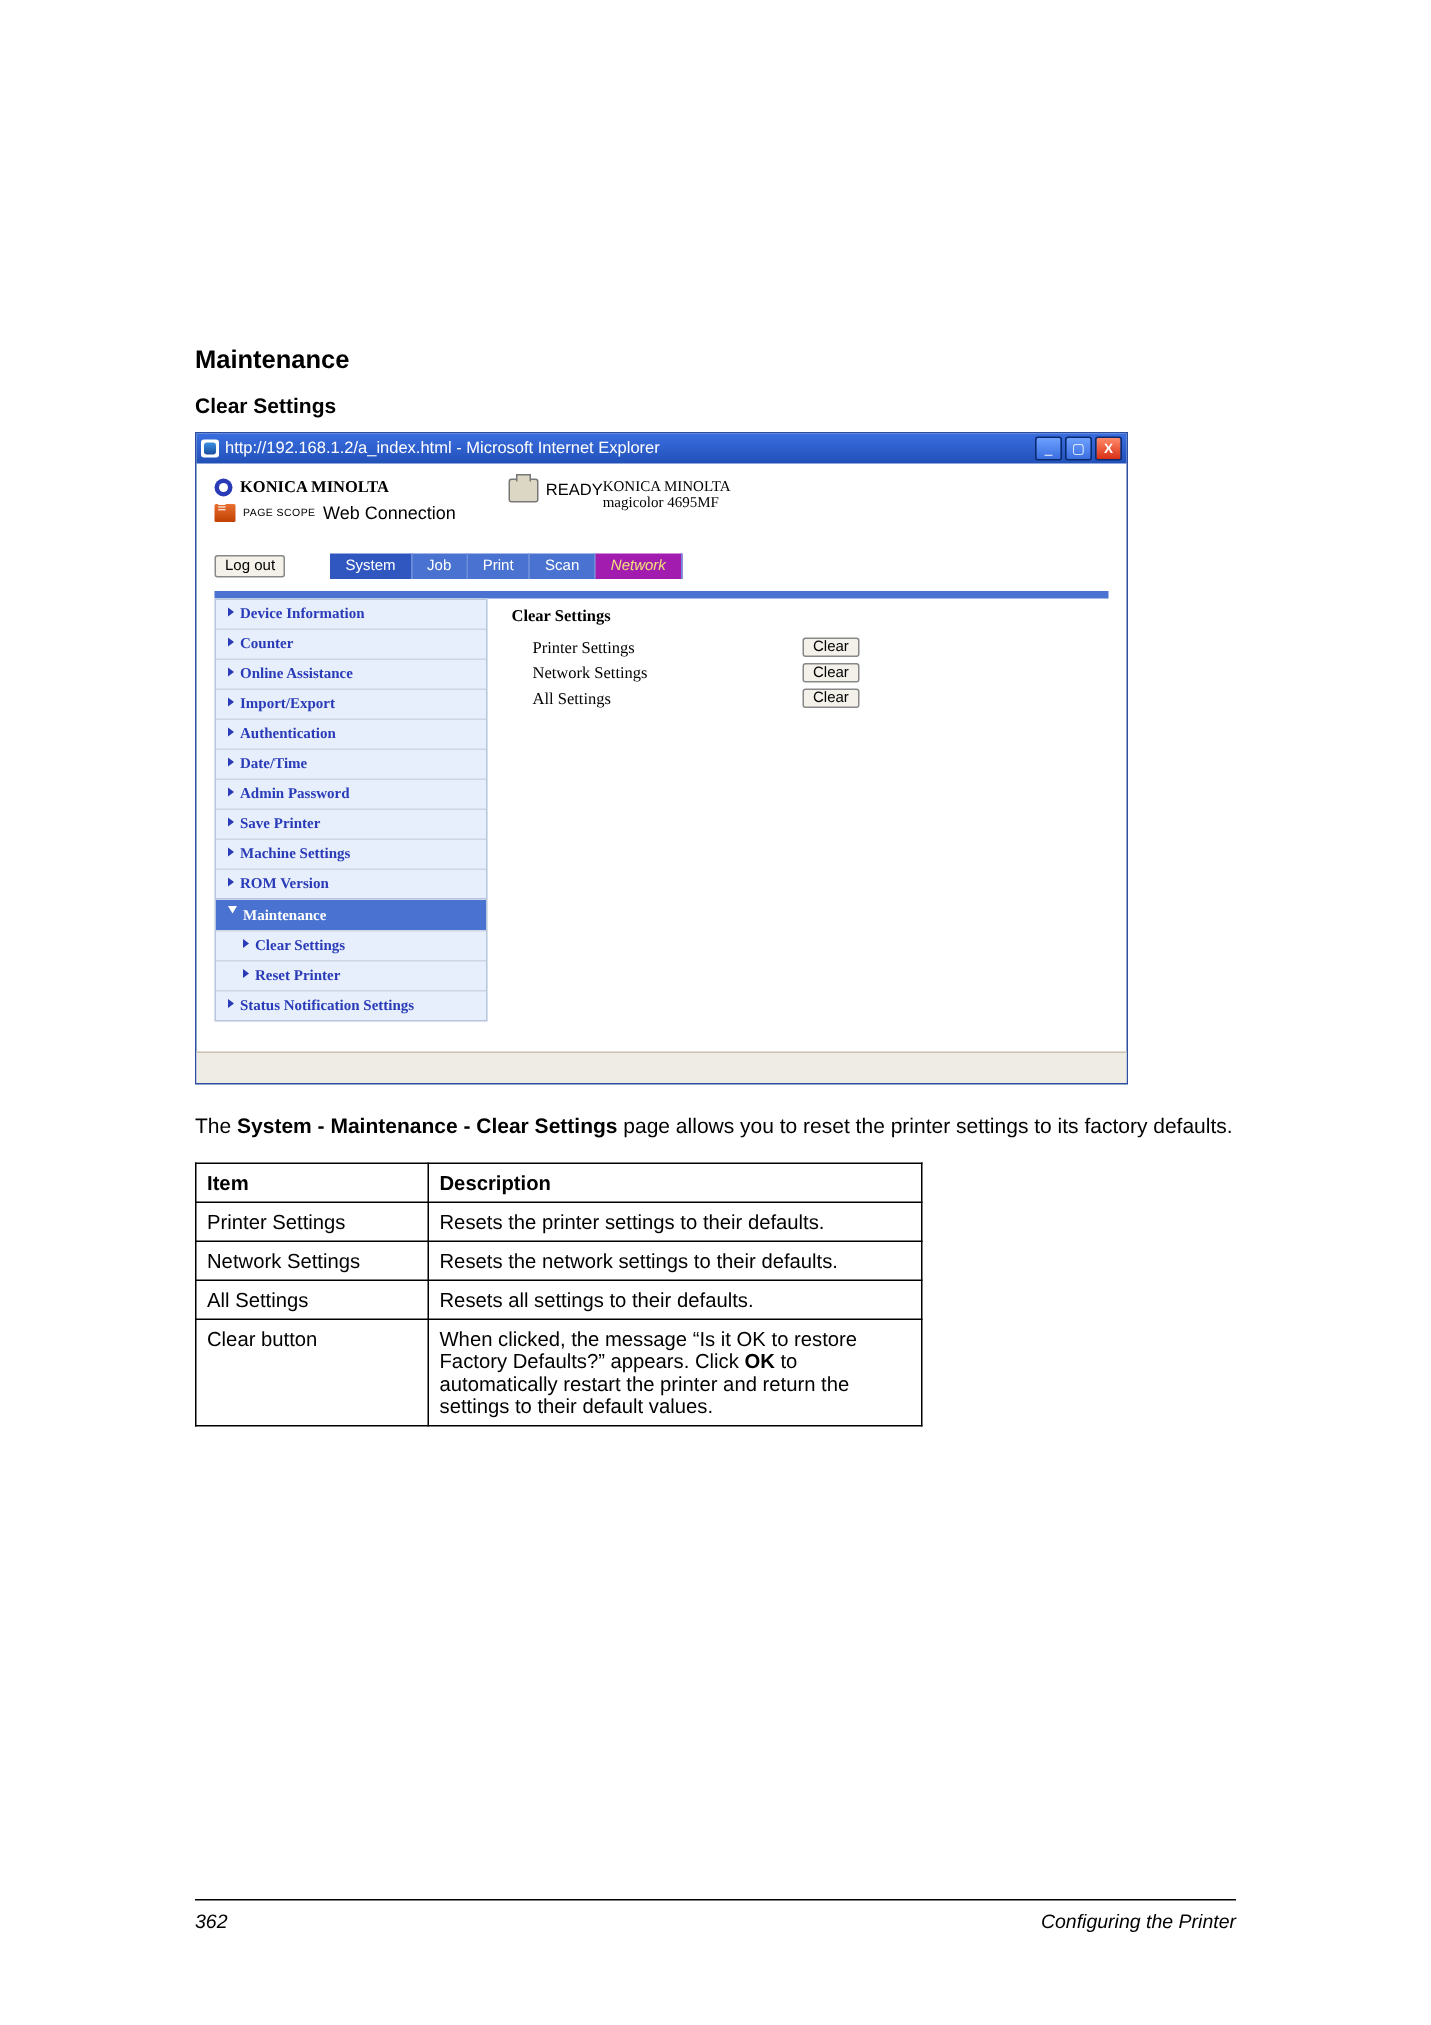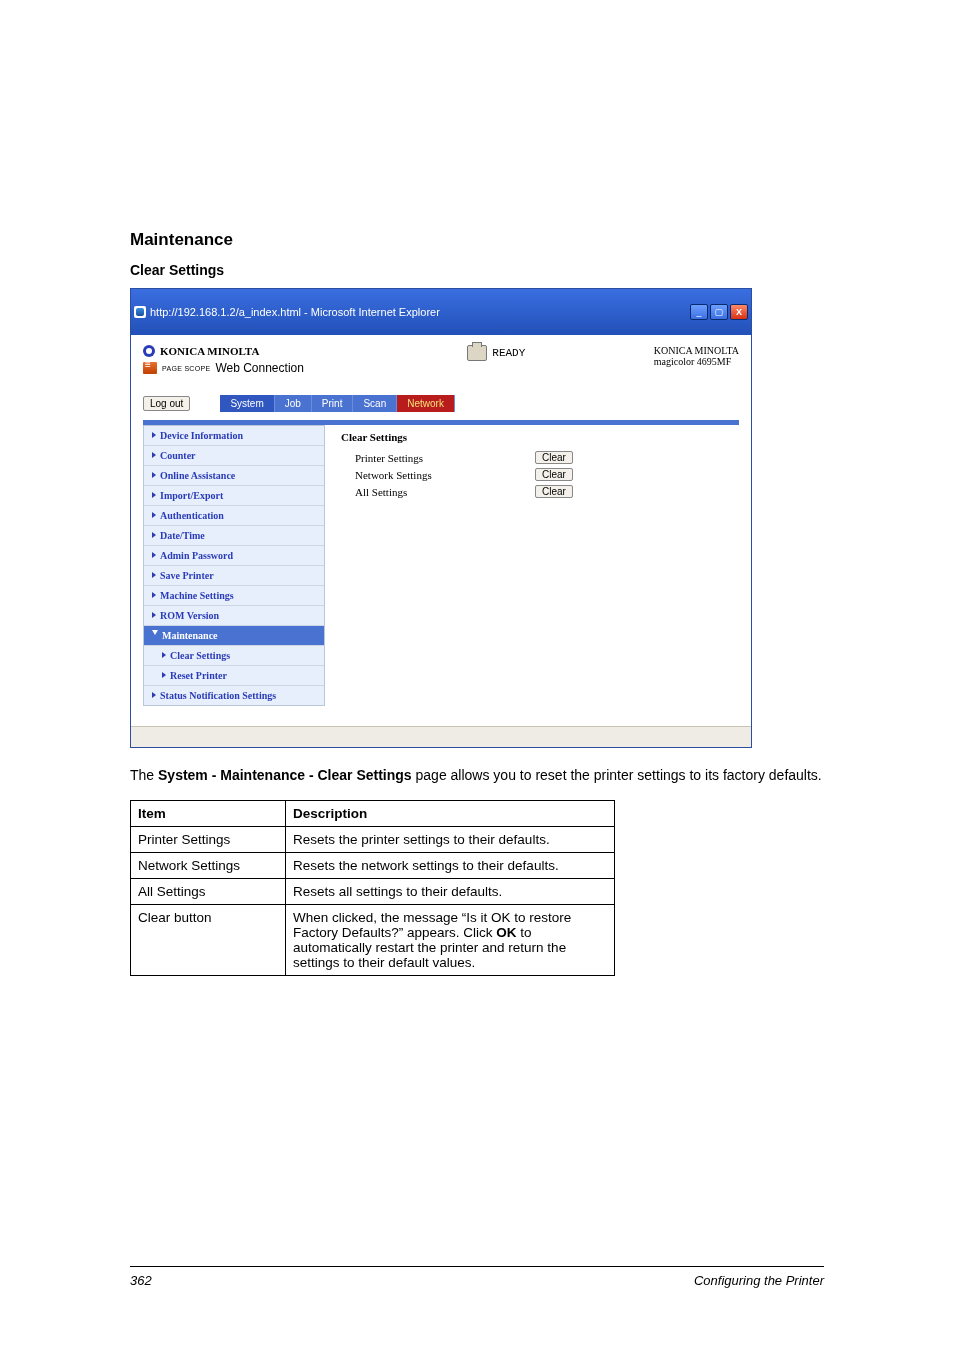--- a/index.html
+++ b/index.html
@@ -34,21 +34,21 @@
     margin-top: 10px;
     font-size: 10px;
     background: #fff;
   }
   .ie-titlebar {
     background: linear-gradient(#3a6ee0, #2250b8);
     color: #fff;
     display: flex;
     align-items: center;
     justify-content: space-between;
-    padding: 15px 3px;
+    padding: 2px 3px;
     font-size: 11px;
   }
   .ie-title-left { display: flex; align-items: center; gap: 4px; }
   .ie-logo {
     width: 12px; height: 12px; background: #fff; border-radius: 2px; position: relative;
   }
   .ie-logo::after { content:""; position:absolute; inset:2px; background:linear-gradient(#3a8ee0,#1a4ea0); border-radius:2px;}
   .win-btns { display:flex; gap:2px; }
   .win-btn { width:16px; height:14px; border:1px solid #0a2a70; border-radius:2px; display:flex; align-items:center; justify-content:center; font-size:9px; }
   .btn-min,.btn-max { background: linear-gradient(#6ea0ff,#3a6ee0); color:#fff;}
@@ -59,46 +59,46 @@
   }
   .ie-menu-left span { margin-right:10px; }
   .ie-menu-left .u { text-decoration: underline; }
   .ie-winflag {
     width:16px; height:14px;
     background: conic-gradient(red 0 25%, green 0 50%, blue 0 75%, gold 0 100%);
     border-radius:2px;
   }
   .ie-body { padding: 10px 12px 20px 12px; }
 
-  .hdr-row { display:flex; justify-content:space-between; align-items:flex-start; }
+  .hdr-row { display:flex; align-items:flex-start; }
   .hdr-left { display:flex; flex-direction:column; gap:4px; }
   .km-line { display:flex; align-items:center; gap:5px; font-weight:bold; font-size:11px; font-family: "Times New Roman", serif; }
   .km-circle { width:12px; height:12px; background:#2a3bb8; border-radius:50%; display:inline-flex; align-items:center; justify-content:center;}
   .km-circle::after { content:""; width:6px; height:6px; background:#fff; border-radius:50%; }
   .psc-line { display:flex; align-items:center; gap:5px; font-size:12px; font-family:Liberation Sans, sans-serif; }
   .psc-ico { width:14px; height:12px; background:linear-gradient(#e87030,#c04000); position:relative; border-radius:1px;}
   .psc-ico::after { content:"≡"; position:absolute; top:-3px; left:2px; color:#fff; font-size:10px;}
   .psc-label { font-size:7px; line-height:7px; letter-spacing:0.3px; }
 
-  .hdr-mid { display:flex; align-items:center; gap:5px; font-size:11px; font-family:Liberation Mono, monospace; margin-left:35px;}
+  .hdr-mid { display:flex; align-items:center; gap:5px; font-size:11px; font-family:Liberation Sans, sans-serif; margin-left:35px;}
   .printer-ico { width:18px; height:14px; background:#dcd6c4; border:1px solid #777; border-radius:2px; position:relative;}
   .printer-ico::before { content:""; position:absolute; top:-4px; left:4px; width:8px; height:4px; background:#dcd6c4; border:1px solid #777; border-bottom:none;}
   .hdr-right { text-align:left; font-size:10px; font-family:"Times New Roman", serif; }
 
   .login-row { display:flex; align-items:center; gap:30px; margin-top:20px; }
   .logout-btn {
     font-size:10px; padding:1px 6px; border:1px solid #888; background:#f3f1e9; border-radius:2px;
   }
   .tabs { display:flex;justify-content:space-between; }
   .tab {
     padding:3px 10px; font-size:10px; color:#fff; border-right:1px solid #6a8edc;
     background:#4a72d0;
   }
   .tab.system { background:#3056c0; }
-  .tab.network { background:#b91c1c; color:#f3e07a; }
+  .tab.network { background:#a21caf; color:#f3e07a;font-style:italic; }
 
   .main-row { display:flex; margin-top:8px; align-items:flex-start; gap:6px; border-top:5px solid #4a72d0; padding-top:0;}
   .sidebar {
     width:180px; background:#e6effb; border:1px solid #b9c7da;
   }
   .sb-item {
     padding:4px 8px; font-size:10px; color:#2a3bb8; border-top:1px solid #cdd6e5;
     font-family:"Times New Roman", serif; font-weight:bold;
   }
   .sb-item:first-child { border-top:none; }

